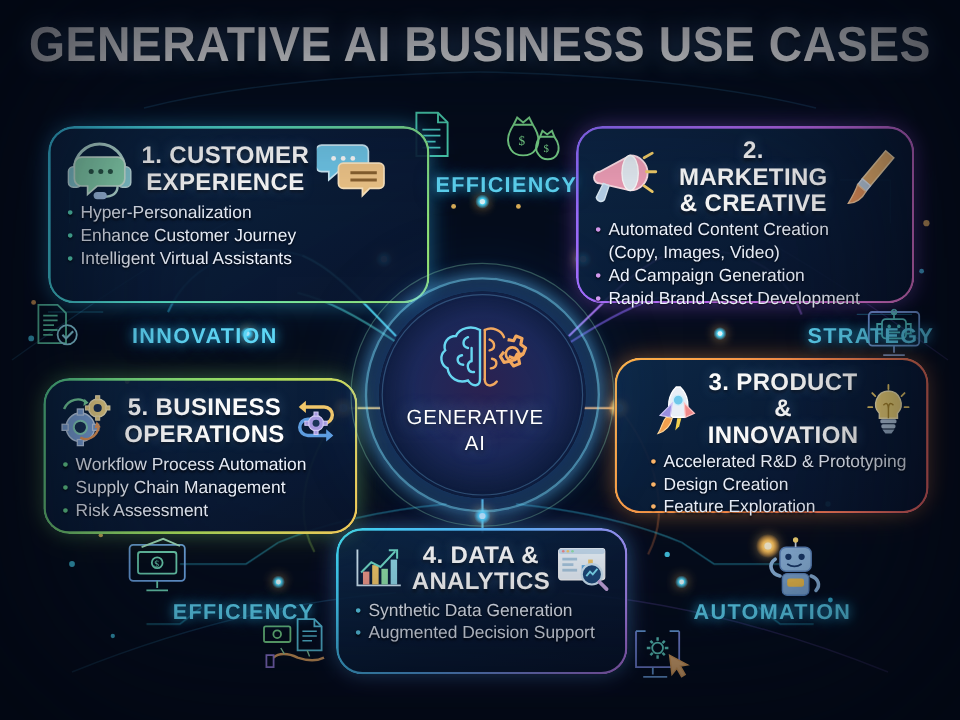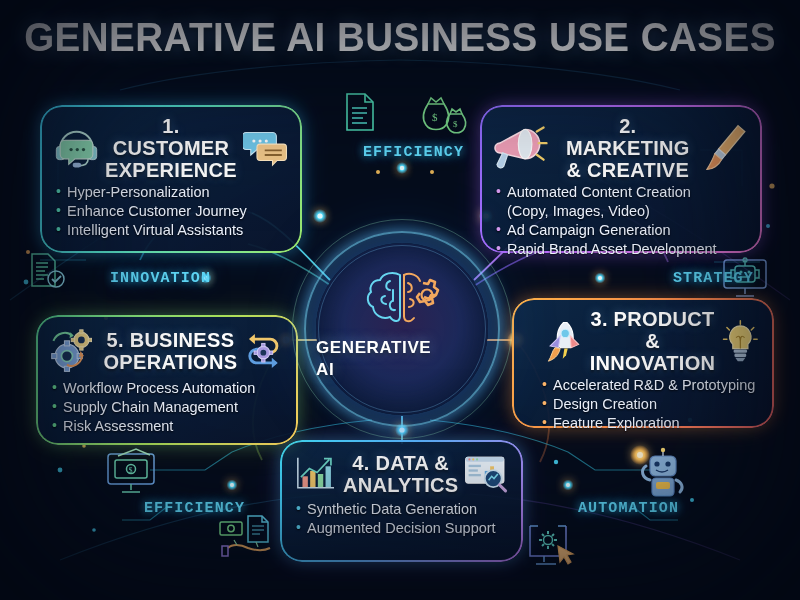--- a/index.html
+++ b/index.html
@@ -72,49 +72,49 @@
     content:"•";position:absolute;left:2px;top:-1px;font-size:14px;
   }
   .c1 .bullets li::before{color:#5fe7c8;}
   .c2 .bullets li::before{color:#d79bf0;}
   .c3 .bullets li::before{color:#ffb76b;}
   .c4 .bullets li::before{color:#5fd6f5;}
   .c5 .bullets li::before{color:#6fe39a;}
   .bullets li.sub::before{content:"";}
 
   
-  #card1{left:40px;top:105px;width:262px;height:148px;}
+  #card1{left:40px;top:105px;width:318px;height:148px;}
   #card2{left:480px;top:105px;width:282px;height:148px;}
   #card3{left:512px;top:298px;width:262px;height:130px;padding-left:28px;}
   #card4{left:280px;top:440px;width:243px;height:122px;}
   #card5{left:36px;top:315px;width:262px;height:130px;}
 
   
   #hub{
     position:absolute;left:316px;top:243px;width:172px;height:172px;border-radius:50%;
     background:radial-gradient(circle at 50% 45%, #2b2150 0%, #1d2a5c 45%, #132348 70%, #0c1a36 100%);
     box-shadow:0 0 30px rgba(70,150,255,.45),0 0 70px rgba(60,120,220,.25),inset 0 0 35px rgba(10,20,50,.8);
   }
   .hub-ring{position:absolute;border-radius:50%;pointer-events:none;}
   .ring-a{inset:-12px;border:2px solid rgba(120,220,255,.55);
     box-shadow:0 0 16px rgba(100,200,255,.55),inset 0 0 14px rgba(100,200,255,.25);}
   .ring-b{inset:-24px;border:1px solid rgba(150,230,190,.30);}
   .ring-c{inset:2px;border:1px solid rgba(130,210,255,.28);}
   .hub-label{
-    position:absolute;left:0;right:12px;top:94px;color:#fff;
+    position:absolute;left:0;right:12px;top:94px;text-align:center;color:#fff;
     font-family:"Liberation Sans Narrow","Liberation Sans",sans-serif;
-    font-weight:bold;font-size:17px;line-height:22px;letter-spacing:.6px;
+    font-weight:normal;font-size:17px;line-height:22px;letter-spacing:.6px;
     text-shadow:0 0 12px rgba(140,200,255,.55),0 2px 4px rgba(0,0,0,.8);
   }
   #hub-icon{position:absolute;left:50%;top:26px;transform:translateX(-50%);}
 
   
   .conn-label{
-    position:absolute;color:#5fd8f7;font-weight:bold;font-size:15px;letter-spacing:1.1px;
-    font-family:Liberation Mono, monospace;
+    position:absolute;color:#5fd8f7;font-weight:bold;font-size:18px;letter-spacing:1.1px;
+    font-family:Liberation Sans, sans-serif;
     text-shadow:0 0 9px rgba(60,200,250,.85),0 0 18px rgba(40,150,220,.5);
     white-space:nowrap;
   }
   #lbl-eff-top{left:363px;top:144px;}
   #lbl-innovation{left:110px;top:270px;}
   #lbl-strategy{left:652px;top:270px;margin-left:21px;}
   #lbl-eff-bottom{left:144px;top:500px;}
   #lbl-automation{left:578px;top:500px;}
 
   

